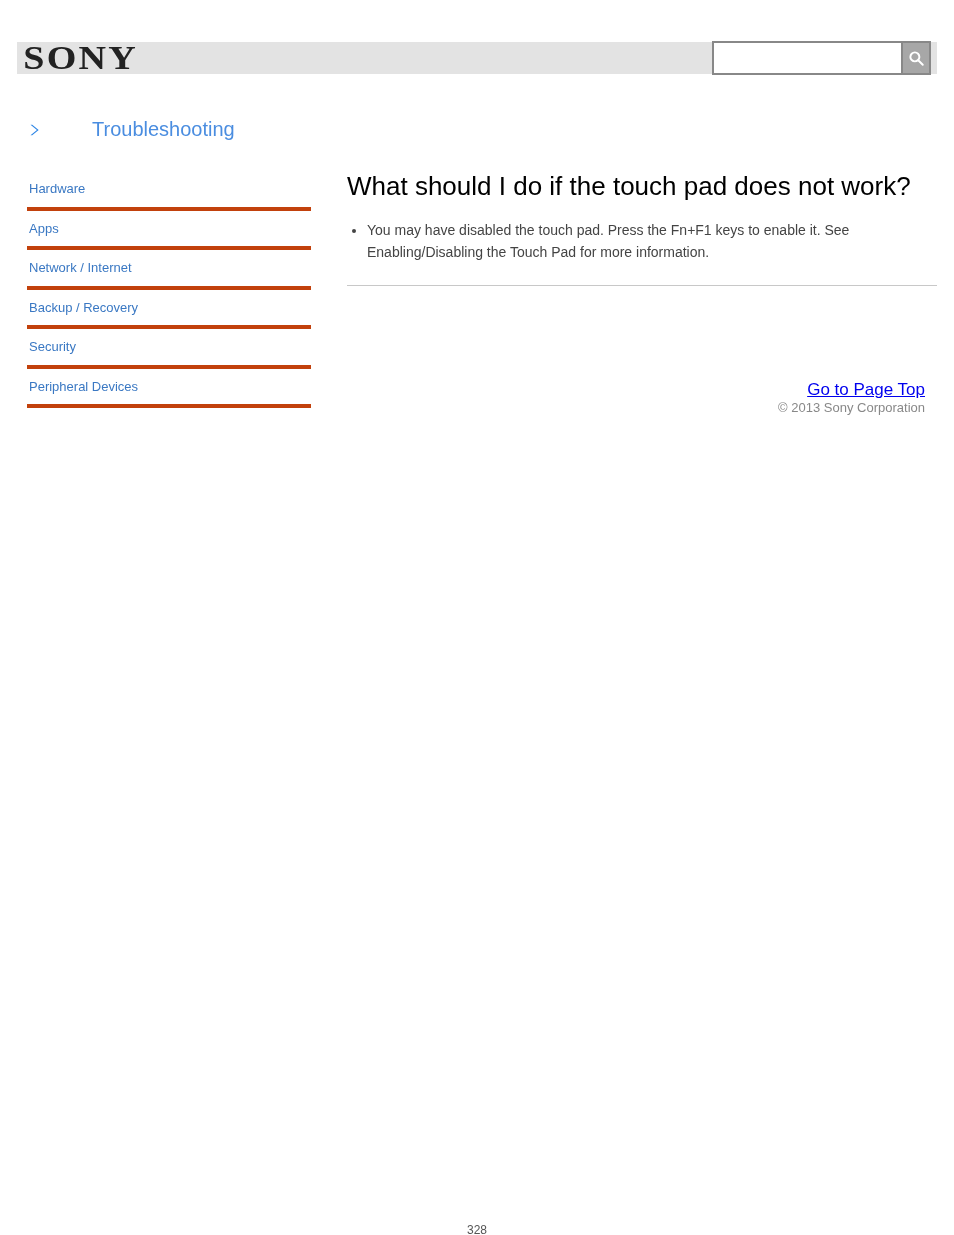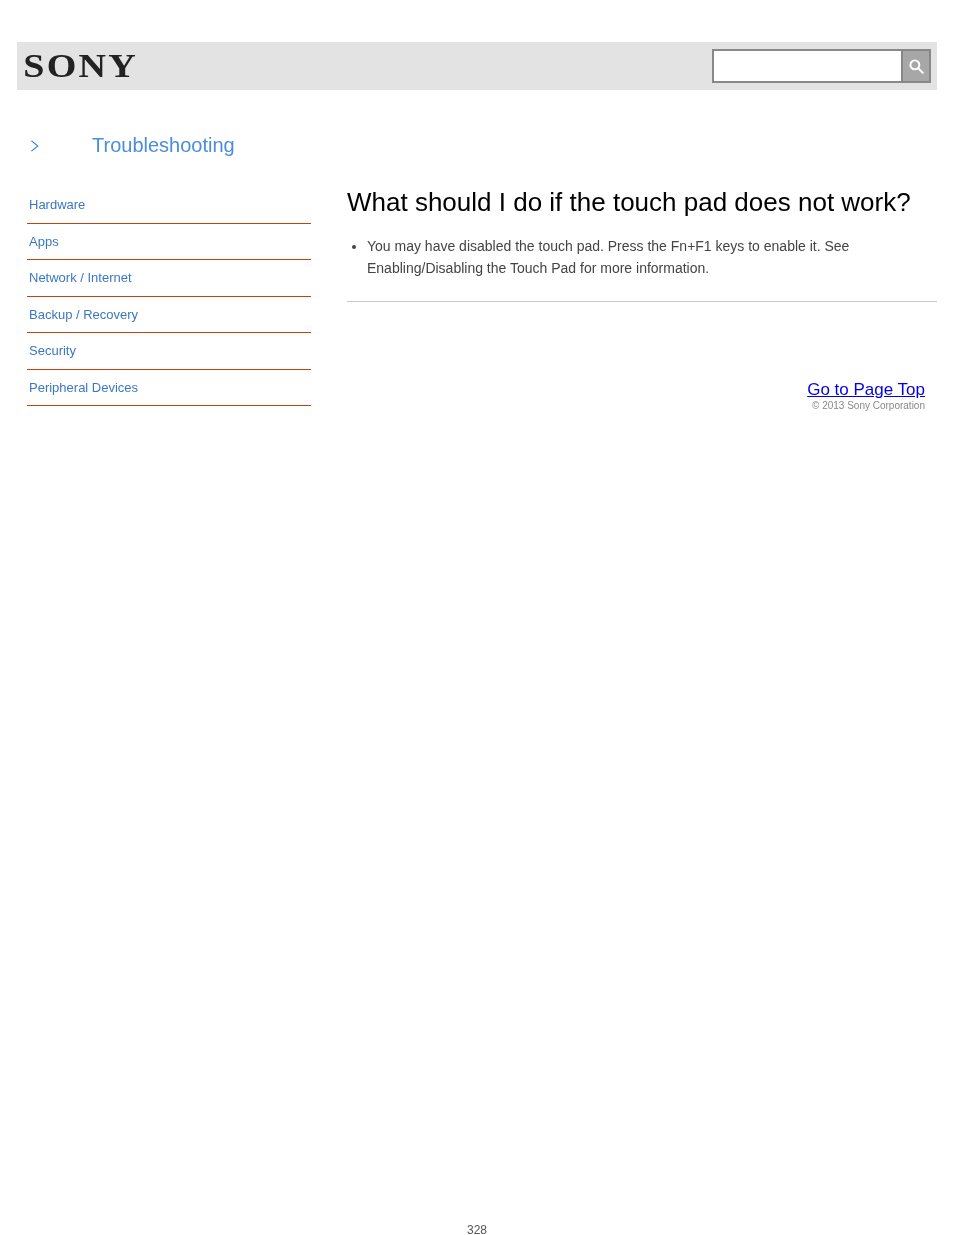--- a/index.html
+++ b/index.html
@@ -13,21 +13,21 @@
   .page {
     width: 920px;
     margin: 0 auto;
     position: relative;
     min-height: 1235px;
     box-sizing: border-box;
   }
   
   .header-bar {
     margin-top: 42px;
-    height: 48px;
+    height: 32px;
     background: #e3e3e3;
     display: flex;
     align-items: center;
     justify-content: space-between;
     padding: 0 6px 0 4px;
     box-sizing: border-box;
   }
   .brand {
     font-family: "Times New Roman", serif;
     font-size: 34px;
@@ -99,21 +99,21 @@
   }
   .sidebar {
     width: 284px;
     flex-shrink: 0;
   }
   .sidebar-item {
     display: block;
     padding: 8px 4px 8px 2px;
     font-size: 13px;
     color: #3a78c3;
-    border-bottom: 1px solid #c2410c;
+    border-bottom: 4px solid #c2410c;
     text-decoration: none;
     line-height: 1.5;
   }
   .main {
     flex: 1;
     padding-left: 36px;
   }
   .main-title {
     font-size: 26px;
     font-weight: 400;
@@ -141,21 +141,21 @@
     right: 12px;
     top: 338px;
     font-size: 17px;
     color: #4a8de0;
     text-align: right;
   }
   .footer-copy {
     position: absolute;
     right: 12px;
     top: 358px;
-    font-size: 10px;
+    font-size: 13px;
     color: #888;
   }
   .page-number {
     position: absolute;
     left: 0;
     right: 0;
     bottom: 40px;
     text-align: center;
     font-size: 12px;
     color: #555;

